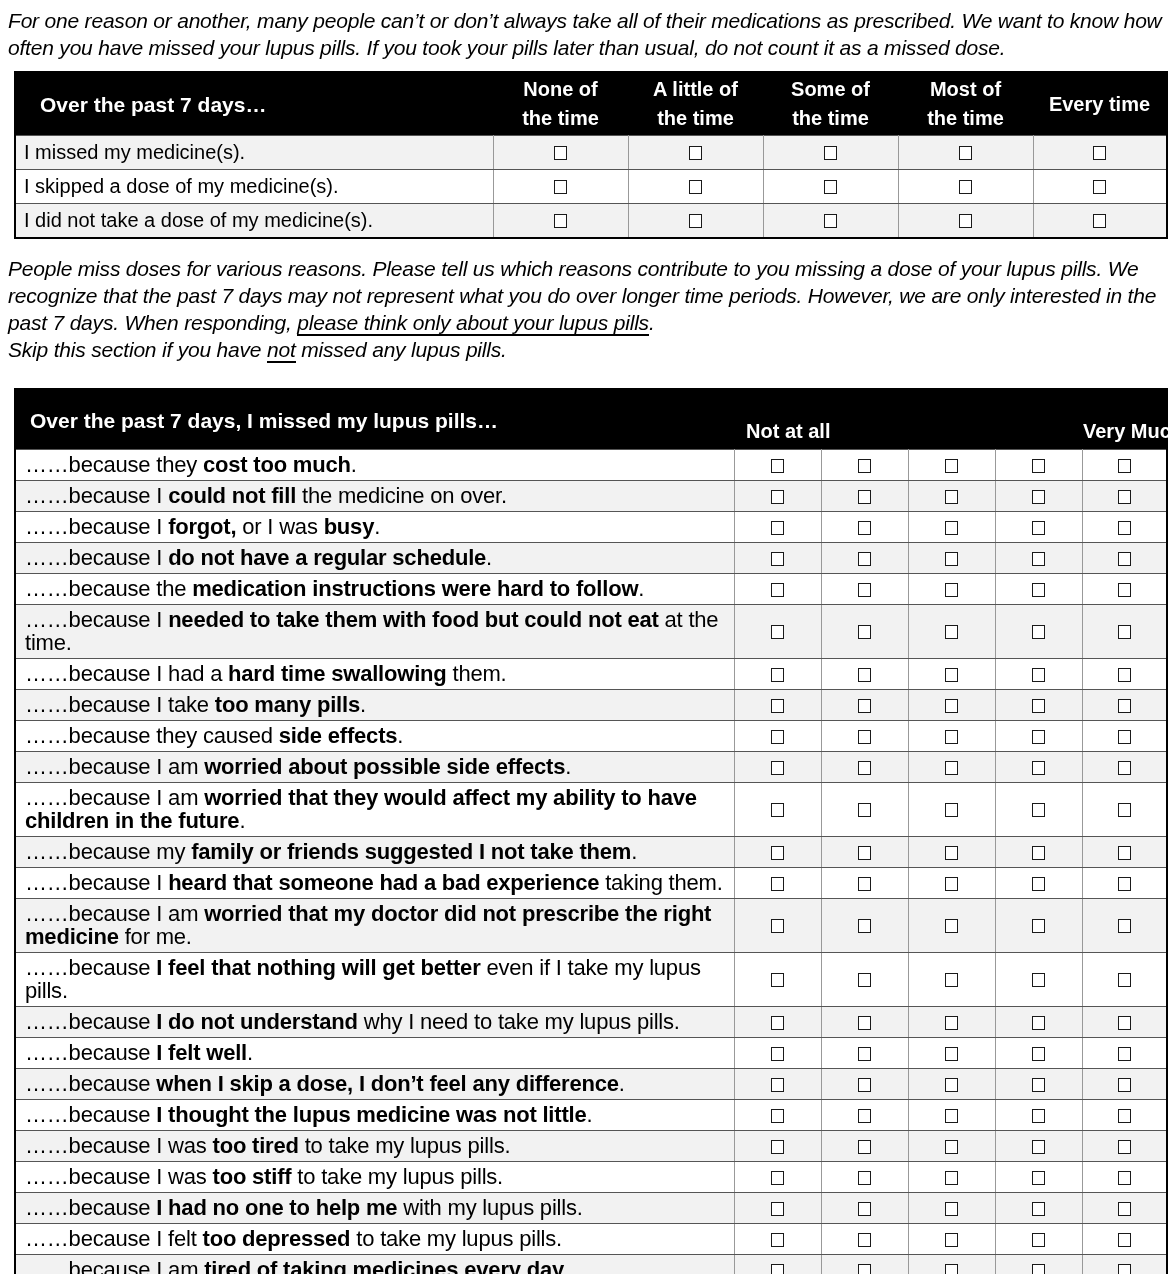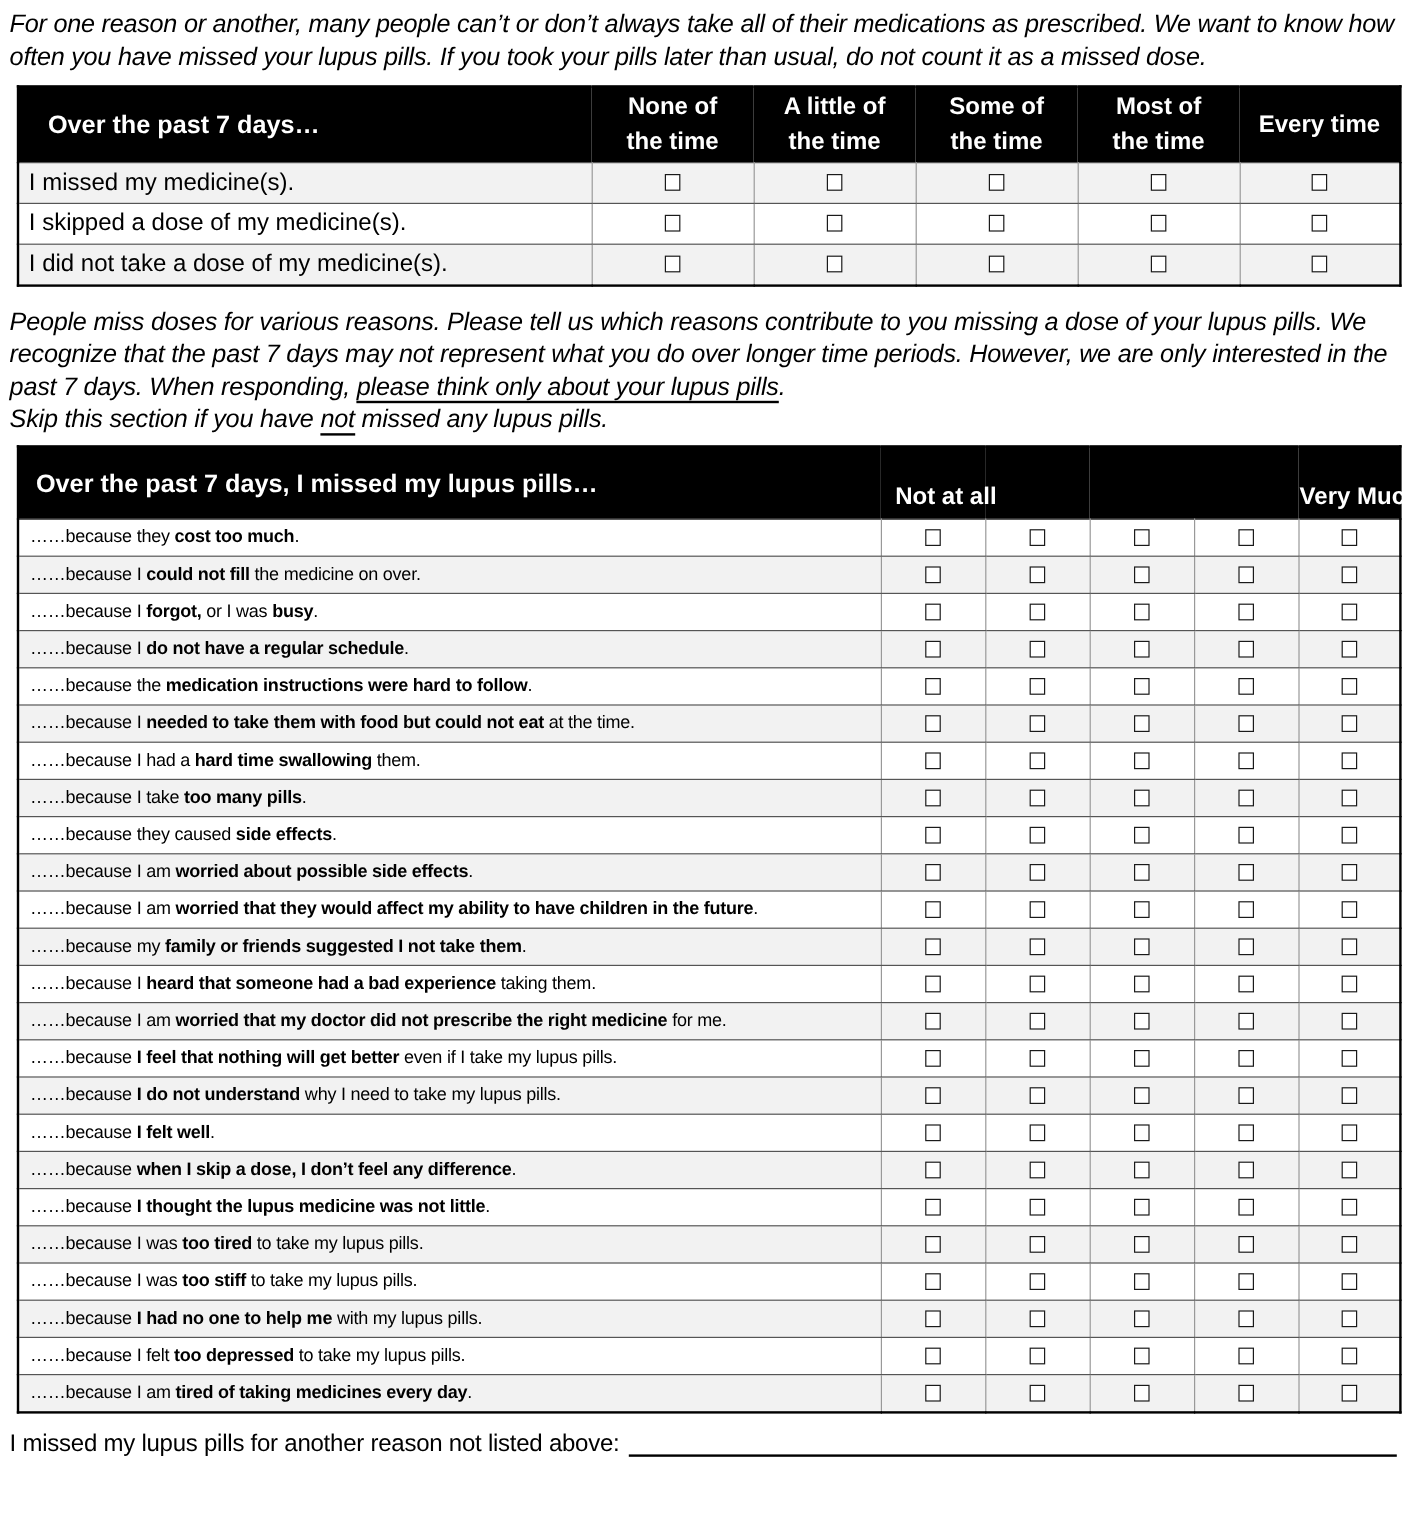--- a/index.html
+++ b/index.html
@@ -32,21 +32,21 @@
   .t1 td.q{font-size:20px;padding:2px 8px;margin-top:40px;}
 
   .t2{width:1152px;margin-top:6px;}
   .t2 thead th{height:42px;vertical-align:bottom;padding-bottom:6px;}
   .t2 thead th.hq{text-align:left;padding-left:14px;font-size:21px;padding-bottom:16px;}
   .t2 thead th.hna{text-align:left;white-space:nowrap;padding-left:12px;overflow:visible;}
   .t2 thead th.hvm{text-align:right;white-space:nowrap;padding-right:6px;overflow:visible;}
   .t2 tbody tr:nth-child(even){background:var(--row-alt,#f2f2f2);}
   .t2 td{border-top:1px solid #555;border-bottom:1px solid #555;
          border-left:1px solid #999;border-right:1px solid #999;}
-  .t2 td.q{font-size:15px;line-height:23px;padding:3px 6px 4px 9px;letter-spacing:-0.2px;}
+  .t2 td.q{font-size:22px;line-height:23px;padding:3px 6px 4px 9px;letter-spacing:-0.2px;}
 
   .cbcell{text-align:center;vertical-align:middle;}
   .cb{display:inline-block;width:11px;height:12px;border:1.6px solid #1a1a1a;
       background:#fff;vertical-align:middle;}
 
   
   .reason-line{
     display:flex;align-items:flex-end;font-size:20px;letter-spacing:-0.2px;
     margin:12px 0 0 2px;line-height:24px;
   }
@@ -104,21 +104,21 @@
           <td class="q"><span>I did not take a dose of my medicine(s).</span></td>
           <td class="cbcell"><span class="cb"></span></td>
           <td class="cbcell"><span class="cb"></span></td>
           <td class="cbcell"><span class="cb"></span></td>
           <td class="cbcell"><span class="cb"></span></td>
           <td class="cbcell"><span class="cb"></span></td>
         </tr>
       </tbody>
   </table>
 
-  <p class="para" style="margin-top:16px;margin-bottom:8px;">
+  <p class="para" style="margin-top:16px;margin-bottom:25px;">
     <span>People miss doses for various reasons. Please tell us which reasons contribute to you missing a dose of your lupus pills. We recognize that the past 7 days may not represent what you do over longer time periods. However, we are only interested in the past 7 days. When responding, </span><span class="ul">please think only about your lupus pills</span><span>.</span><br>
     <span>Skip this section if you have </span><span class="ul">not</span><span> missed any lupus pills.</span>
   </p>
 
   <table class="t2">
     <colgroup>
       <col style="width:719px">
         <col style="width:87px">
         <col style="width:87px">
       <col style="width:87px">

